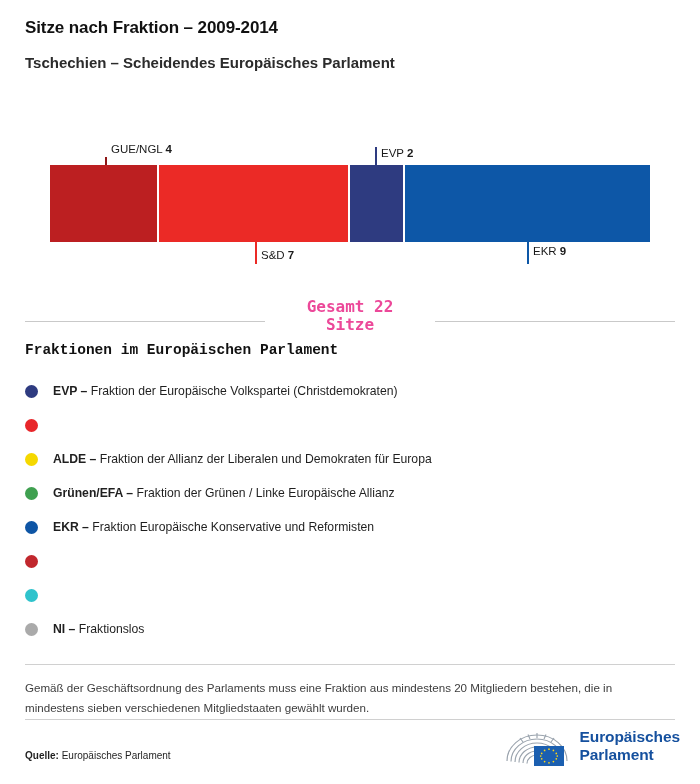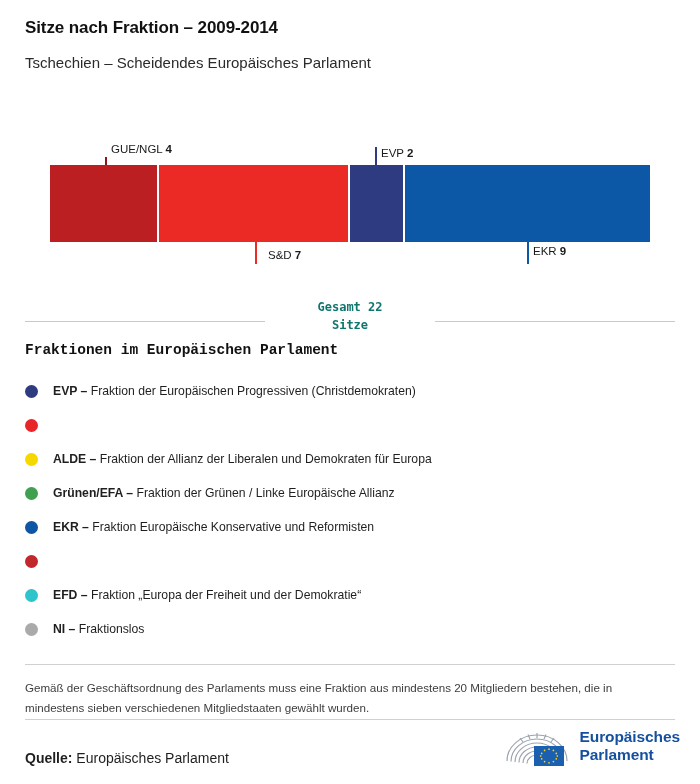--- a/index.html
+++ b/index.html
@@ -20,21 +20,21 @@
   .header { position: absolute; left: 25px; top: 18px; right: 25px; }
   .title {
     font-size: 17px;
     font-weight: bold;
     color: #111111;
     letter-spacing: -0.1px;
     margin: 0;
   }
   .subtitle {
     font-size: 15px;
-    font-weight: normal;
+    font-weight: bold;
     color: #2b2b2b;
     margin: 16px 0 0 0;
   }
 
   
   .chart { position: absolute; left: 0; top: 130px; width: 700px; height: 160px; }
 
   .bar {
     position: absolute;
     left: 50px;
@@ -75,22 +75,22 @@
     background: #c9c9c9;
   }
   .total-rule.left  { left: 0; width: 240px; }
   .total-rule.right { right: 0; width: 240px; }
   .total-text {
     position: absolute;
     left: 0; right: 0;
     text-align: center;
     font-family: "DejaVu Sans Mono", "Liberation Mono", monospace;
     font-weight: bold;
-    font-size: 12px;
-    color: #0f766e;
+    font-size: 16px;
+    color: #ec4899;
     line-height: 18px;
   }
 
   
   .legend { position: absolute; left: 25px; top: 342px; right: 20px; }
   .legend-title {
     font-size: 14.5px;
     font-weight: bold;
     color: #111111;
     margin: 0 0 16px 0;
@@ -137,21 +137,21 @@
     position: absolute;
     left: 25px; right: 25px;
     top: 719px;
     height: 1px;
     background: #d0d0d0;
   }
   .source {
     position: absolute;
     left: 25px;
     top: 750px;
-    font-size: 14px;
+    font-size: 10px;
     color: #1f1f1f;
   }
   .source .lead { font-weight: bold; }
 
   .ep-logo {
     position: absolute;
     right: 20px;
     top: 728px;
     height: 46px;
     display: flex;
@@ -188,21 +188,21 @@
   <div class="tick" style="left:375px; top:17px; height:18px; background:#2E3B80;"></div>
 
   <div class="bar">
     <div class="seg" style="width:109px; background:#BC1F21;"></div>
     <div class="seg" style="width:191px; background:#EB2A26;"></div>
     <div class="seg" style="width:55px; background:#2E3B80;"></div>
     <div class="seg" style="width:245px; background:#0D57A7;"></div>
   </div>
 
   <div class="tick" style="left:255px; top:112px; height:22px; background:#EB2A26;"></div>
-  <div class="lbl" style="left:262px; top:120px;">
+  <div class="lbl" style="left:255px; top:120px;">
     <span class="code">S&amp;D</span>
     <span class="num">7</span>
   </div>
 
   <div class="tick" style="left:527px; top:112px; height:22px; background:#0D57A7;"></div>
   <div class="lbl" style="left:527px; top:116px;">
     <span class="code">EKR</span>
     <span class="num">9</span>
   </div>
 </div>
@@ -216,21 +216,21 @@
   </div>
 </div>
 
 <div class="legend">
   <div class="legend-title">Fraktionen im Europäischen Parlament</div>
 
   <div class="legend-item">
     <span class="dot" style="background:#2E3B80;"></span>
     <span class="legend-text">
       <span class="abbr">EVP –</span>
-      <span>Fraktion der Europäischen Progressiven (Christdemokraten)</span>
+      <span>Fraktion der Europäische Volkspartei (Christdemokraten)</span>
     </span>
   </div>
 
   <div class="legend-item">
     <span class="dot" style="background:#E8262A;"></span>
   </div>
 
   <div class="legend-item">
     <span class="dot" style="background:#F5D800;"></span>
     <span class="legend-text">
@@ -254,24 +254,20 @@
       <span>Fraktion Europäische Konservative und Reformisten</span>
     </span>
   </div>
 
   <div class="legend-item">
     <span class="dot" style="background:#C1272D;"></span>
   </div>
 
   <div class="legend-item">
     <span class="dot" style="background:#2FC3CC;"></span>
-    <span class="legend-text">
-      <span class="abbr">EFD –</span>
-      <span>Fraktion „Europa der Freiheit und der Demokratie“</span>
-    </span>
   </div>
 
   <div class="legend-item">
     <span class="dot" style="background:#AAAAAA;"></span>
     <span class="legend-text">
       <span class="abbr">NI –</span>
       <span>Fraktionslos</span>
     </span>
   </div>
 </div>

